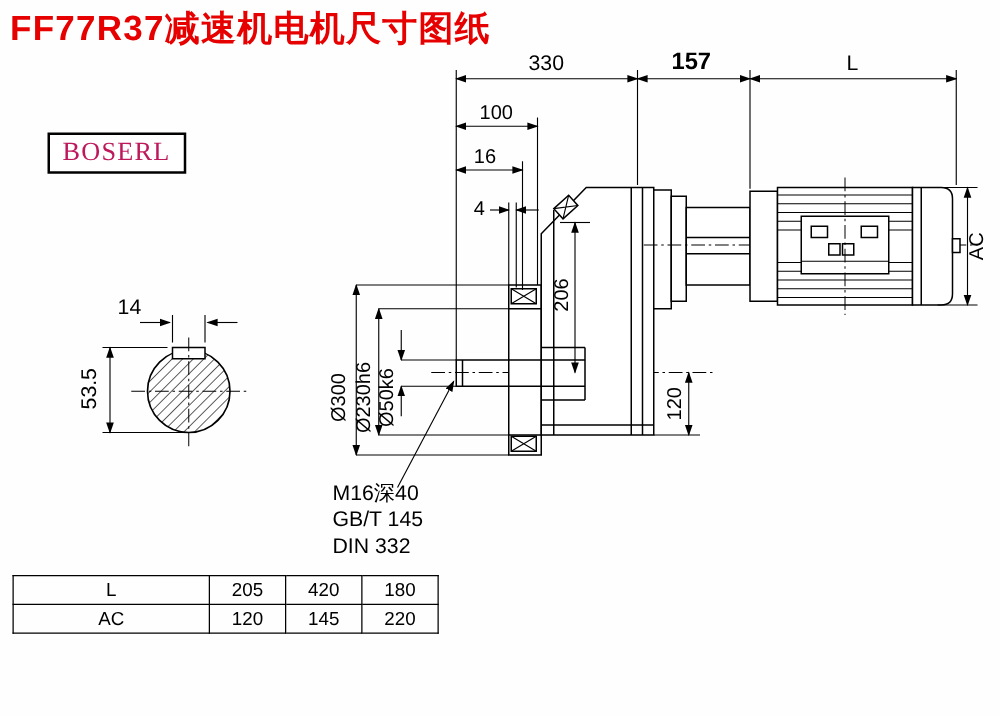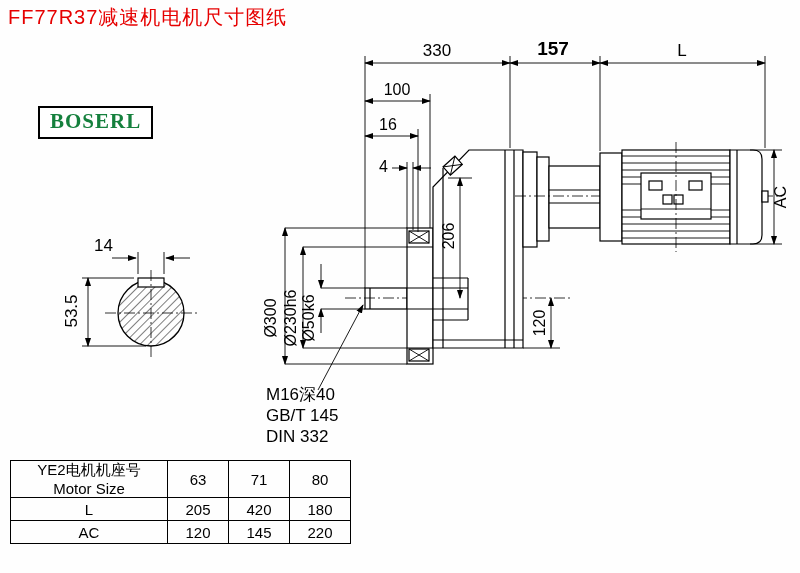--- a/index.html
+++ b/index.html
@@ -1,23 +1,23 @@
 <!DOCTYPE html>
 <html><head>
 <meta charset="utf-8">
 <style>
   html,body{margin:0;padding:0;background:#fff;}
   .canvas{position:relative;width:800px;height:573px;background:#fefefe;overflow:hidden;
           font-family:"Liberation Sans",sans-serif;}
-  .title{position:absolute;left:8px;top:4px;margin:0;font-size:20px;font-weight:normal;
+  .title{position:absolute;left:8px;top:4px;margin:0;font-size:28px;font-weight:bold;
          color:#e60000;letter-spacing:1px;font-family:"Liberation Sans",sans-serif;}
   .brand-box{position:absolute;left:38px;top:106px;border:2px solid #000;background:#fff;
              padding:1px 10px 3px 10px;}
-  .brand-box span{color:#15803d;font-family:"Liberation Serif",serif;font-size:21px;
-                  font-weight:bold;letter-spacing:1px;}
+  .brand-box span{color:#be185d;font-family:"Liberation Serif",serif;font-size:21px;
+                  font-weight:normal;letter-spacing:1px;}
   svg{position:absolute;left:0;top:0;}
   svg .ln{stroke:#000;stroke-width:1.2;fill:none;}
   svg .fw{stroke:#000;stroke-width:1.2;fill:#fff;}
   svg .dim{stroke:#000;stroke-width:0.9;fill:none;}
   svg .cl{stroke:#000;stroke-width:0.8;fill:none;stroke-dasharray:11 3 2 3;}
   svg text{font-family:"Liberation Sans",sans-serif;font-size:16px;fill:#000;}
   svg text.t17{font-size:17px;}
   svg text.tb{font-size:19px;font-weight:bold;}
   .size-table{position:absolute;left:10px;top:460px;border-collapse:collapse;
               font-size:15px;color:#000;}
@@ -162,29 +162,20 @@
 
       <path class="dim" d="M318,390 L363,305" marker-end="url(#ar)"></path>
       <text x="266" y="400" class="t17">M16深40</text>
       <text x="266" y="421" class="t17">GB/T 145</text>
       <text x="266" y="442" class="t17">DIN 332</text>
     </g>
   </svg>
 
   <table class="size-table">
     <tbody>
-        <tr>
-      <td class="head">
-        <div>YE2电机机座号</div>
-        <div>Motor Size</div>
-      </td>
-      <td class="val">63</td>
-      <td class="val">71</td>
-      <td class="val">80</td>
-    </tr>
     <tr>
       <td class="head">L</td>
       <td class="val">205</td>
       <td class="val">420</td>
       <td class="val">180</td>
     </tr>
     <tr>
       <td class="head">AC</td>
       <td class="val">120</td>
       <td class="val">145</td>

